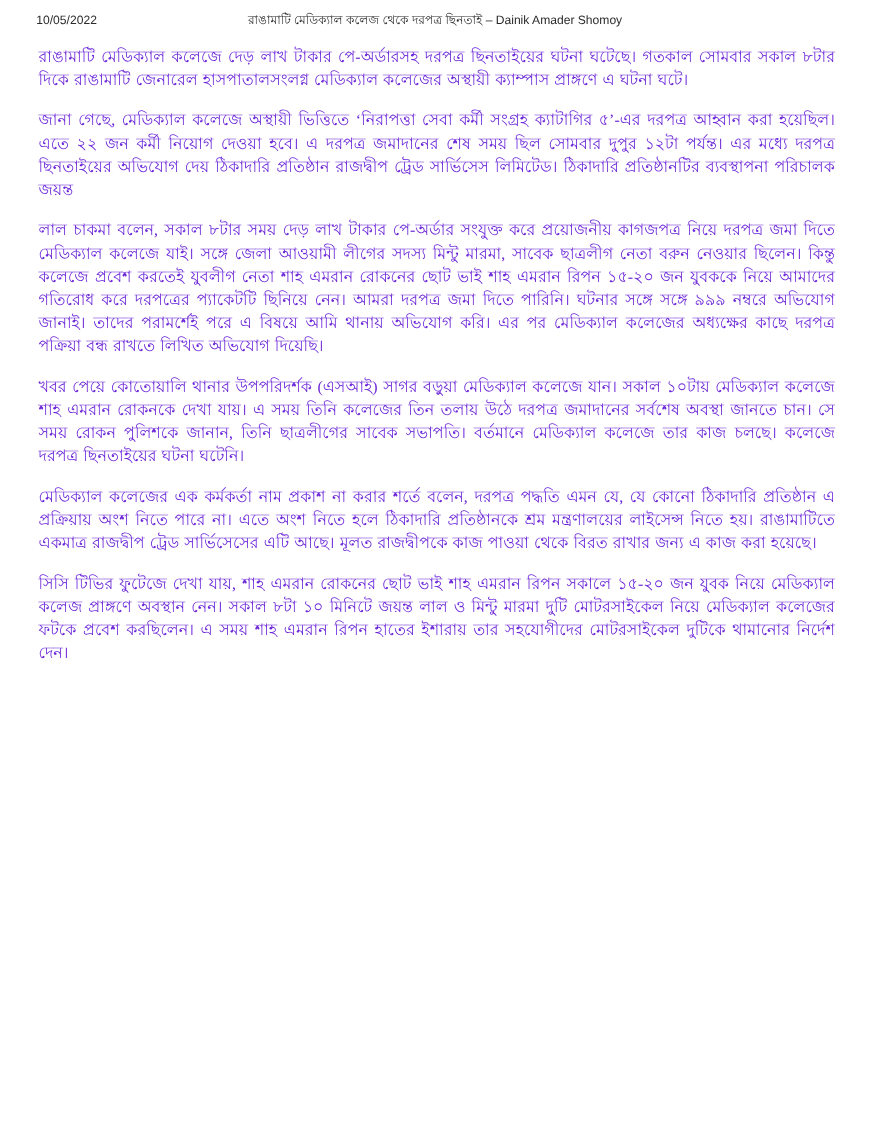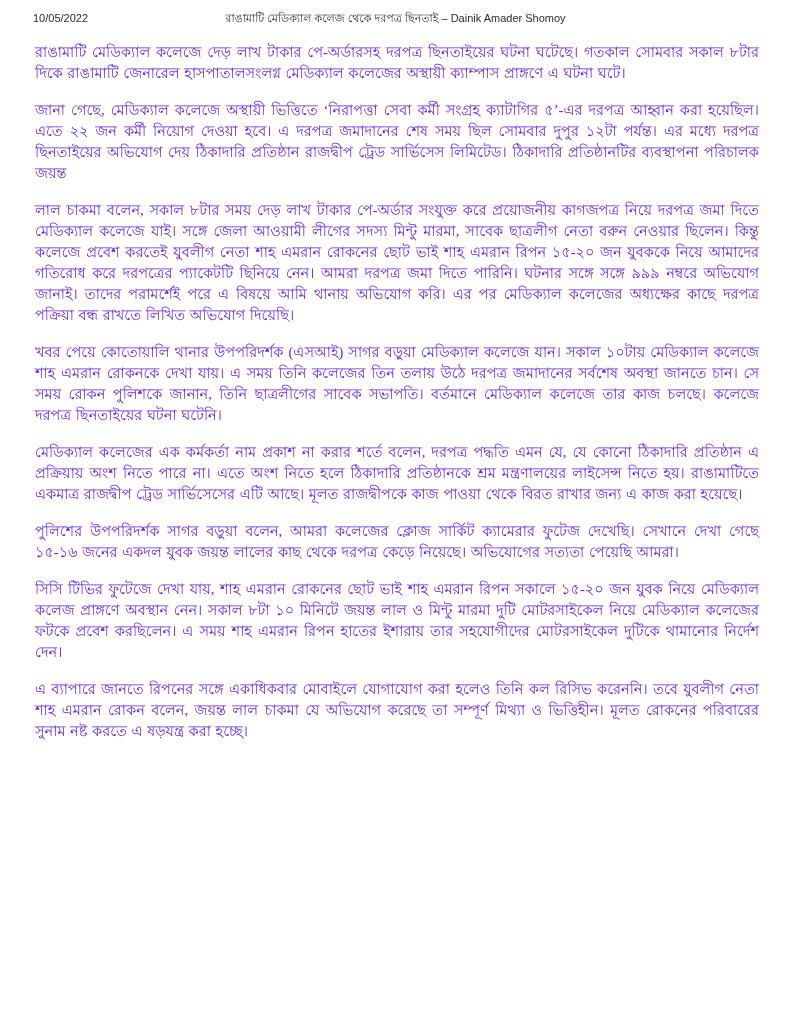--- a/index.html
+++ b/index.html
@@ -70,19 +70,17 @@
     <span class="title">রাঙামাটি মেডিক্যাল কলেজ থেকে দরপত্র ছিনতাই – Dainik Amader Shomoy</span>
     <span class="spacer"></span>
   </div>
 
   <main class="article">
     <p>রাঙামাটি মেডিক্যাল কলেজে দেড় লাখ টাকার পে-অর্ডারসহ দরপত্র ছিনতাইয়ের ঘটনা ঘটেছে। গতকাল সোমবার সকাল ৮টার দিকে রাঙামাটি জেনারেল হাসপাতালসংলগ্ন মেডিক্যাল কলেজের অস্থায়ী ক্যাম্পাস প্রাঙ্গণে এ ঘটনা ঘটে।</p>
     <p>জানা গেছে, মেডিক্যাল কলেজে অস্থায়ী ভিত্তিতে ‘নিরাপত্তা সেবা কর্মী সংগ্রহ ক্যাটাগির ৫’-এর দরপত্র আহ্বান করা হয়েছিল। এতে ২২ জন কর্মী নিয়োগ দেওয়া হবে। এ দরপত্র জমাদানের শেষ সময় ছিল সোমবার দুপুর ১২টা পর্যন্ত। এর মধ্যে দরপত্র ছিনতাইয়ের অভিযোগ দেয় ঠিকাদারি প্রতিষ্ঠান রাজদ্বীপ ট্রেড সার্ভিসেস লিমিটেড। ঠিকাদারি প্রতিষ্ঠানটির ব্যবস্থাপনা পরিচালক জয়ন্ত</p>
     <p>লাল চাকমা বলেন, সকাল ৮টার সময় দেড় লাখ টাকার পে-অর্ডার সংযুক্ত করে প্রয়োজনীয় কাগজপত্র নিয়ে দরপত্র জমা দিতে মেডিক্যাল কলেজে যাই। সঙ্গে জেলা আওয়ামী লীগের সদস্য মিন্টু মারমা, সাবেক ছাত্রলীগ নেতা বরুন নেওয়ার ছিলেন। কিন্তু কলেজে প্রবেশ করতেই যুবলীগ নেতা শাহ এমরান রোকনের ছোট ভাই শাহ এমরান রিপন ১৫-২০ জন যুবককে নিয়ে আমাদের গতিরোধ করে দরপত্রের প্যাকেটটি ছিনিয়ে নেন। আমরা দরপত্র জমা দিতে পারিনি। ঘটনার সঙ্গে সঙ্গে ৯৯৯ নম্বরে অভিযোগ জানাই। তাদের পরামর্শেই পরে এ বিষয়ে আমি থানায় অভিযোগ করি। এর পর মেডিক্যাল কলেজের অধ্যক্ষের কাছে দরপত্র পক্রিয়া বন্ধ রাখতে লিখিত অভিযোগ দিয়েছি।</p>
     <p>খবর পেয়ে কোতোয়ালি থানার উপপরিদর্শক (এসআই) সাগর বড়ুয়া মেডিক্যাল কলেজে যান। সকাল ১০টায় মেডিক্যাল কলেজে শাহ এমরান রোকনকে দেখা যায়। এ সময় তিনি কলেজের তিন তলায় উঠে দরপত্র জমাদানের সর্বশেষ অবস্থা জানতে চান। সে সময় রোকন পুলিশকে জানান, তিনি ছাত্রলীগের সাবেক সভাপতি। বর্তমানে মেডিক্যাল কলেজে তার কাজ চলছে। কলেজে দরপত্র ছিনতাইয়ের ঘটনা ঘটেনি।</p>
     <p>মেডিক্যাল কলেজের এক কর্মকর্তা নাম প্রকাশ না করার শর্তে বলেন, দরপত্র পদ্ধতি এমন যে, যে কোনো ঠিকাদারি প্রতিষ্ঠান এ প্রক্রিয়ায় অংশ নিতে পারে না। এতে অংশ নিতে হলে ঠিকাদারি প্রতিষ্ঠানকে শ্রম মন্ত্রণালয়ের লাইসেন্স নিতে হয়। রাঙামাটিতে একমাত্র রাজদ্বীপ ট্রেড সার্ভিসেসের এটি আছে। মূলত রাজদ্বীপকে কাজ পাওয়া থেকে বিরত রাখার জন্য এ কাজ করা হয়েছে।</p>
-    <p>পুলিশের উপপরিদর্শক সাগর বড়ুয়া বলেন, আমরা কলেজের ক্লোজ সার্কিট ক্যামেরার ফুটেজ দেখেছি। সেখানে দেখা গেছে ১৫-১৬ জনের একদল যুবক জয়ন্ত লালের কাছ থেকে দরপত্র কেড়ে নিয়েছে। অভিযোগের সত্যতা পেয়েছি আমরা।</p>
     <p>সিসি টিভির ফুটেজে দেখা যায়, শাহ এমরান রোকনের ছোট ভাই শাহ এমরান রিপন সকালে ১৫-২০ জন যুবক নিয়ে মেডিক্যাল কলেজ প্রাঙ্গণে অবস্থান নেন। সকাল ৮টা ১০ মিনিটে জয়ন্ত লাল ও মিন্টু মারমা দুটি মোটরসাইকেল নিয়ে মেডিক্যাল কলেজের ফটকে প্রবেশ করছিলেন। এ সময় শাহ এমরান রিপন হাতের ইশারায় তার সহযোগীদের মোটরসাইকেল দুটিকে থামানোর নির্দেশ দেন।</p>
-    <p>এ ব্যাপারে জানতে রিপনের সঙ্গে একাধিকবার মোবাইলে যোগাযোগ করা হলেও তিনি কল রিসিভ করেননি। তবে যুবলীগ নেতা শাহ এমরান রোকন বলেন, জয়ন্ত লাল চাকমা যে অভিযোগ করেছে তা সম্পূর্ণ মিথ্যা ও ভিত্তিহীন। মূলত রোকনের পরিবারের সুনাম নষ্ট করতে এ ষড়যন্ত্র করা হচ্ছে।</p>
   </main>
 
 
 </div>
 
 </body></html>

